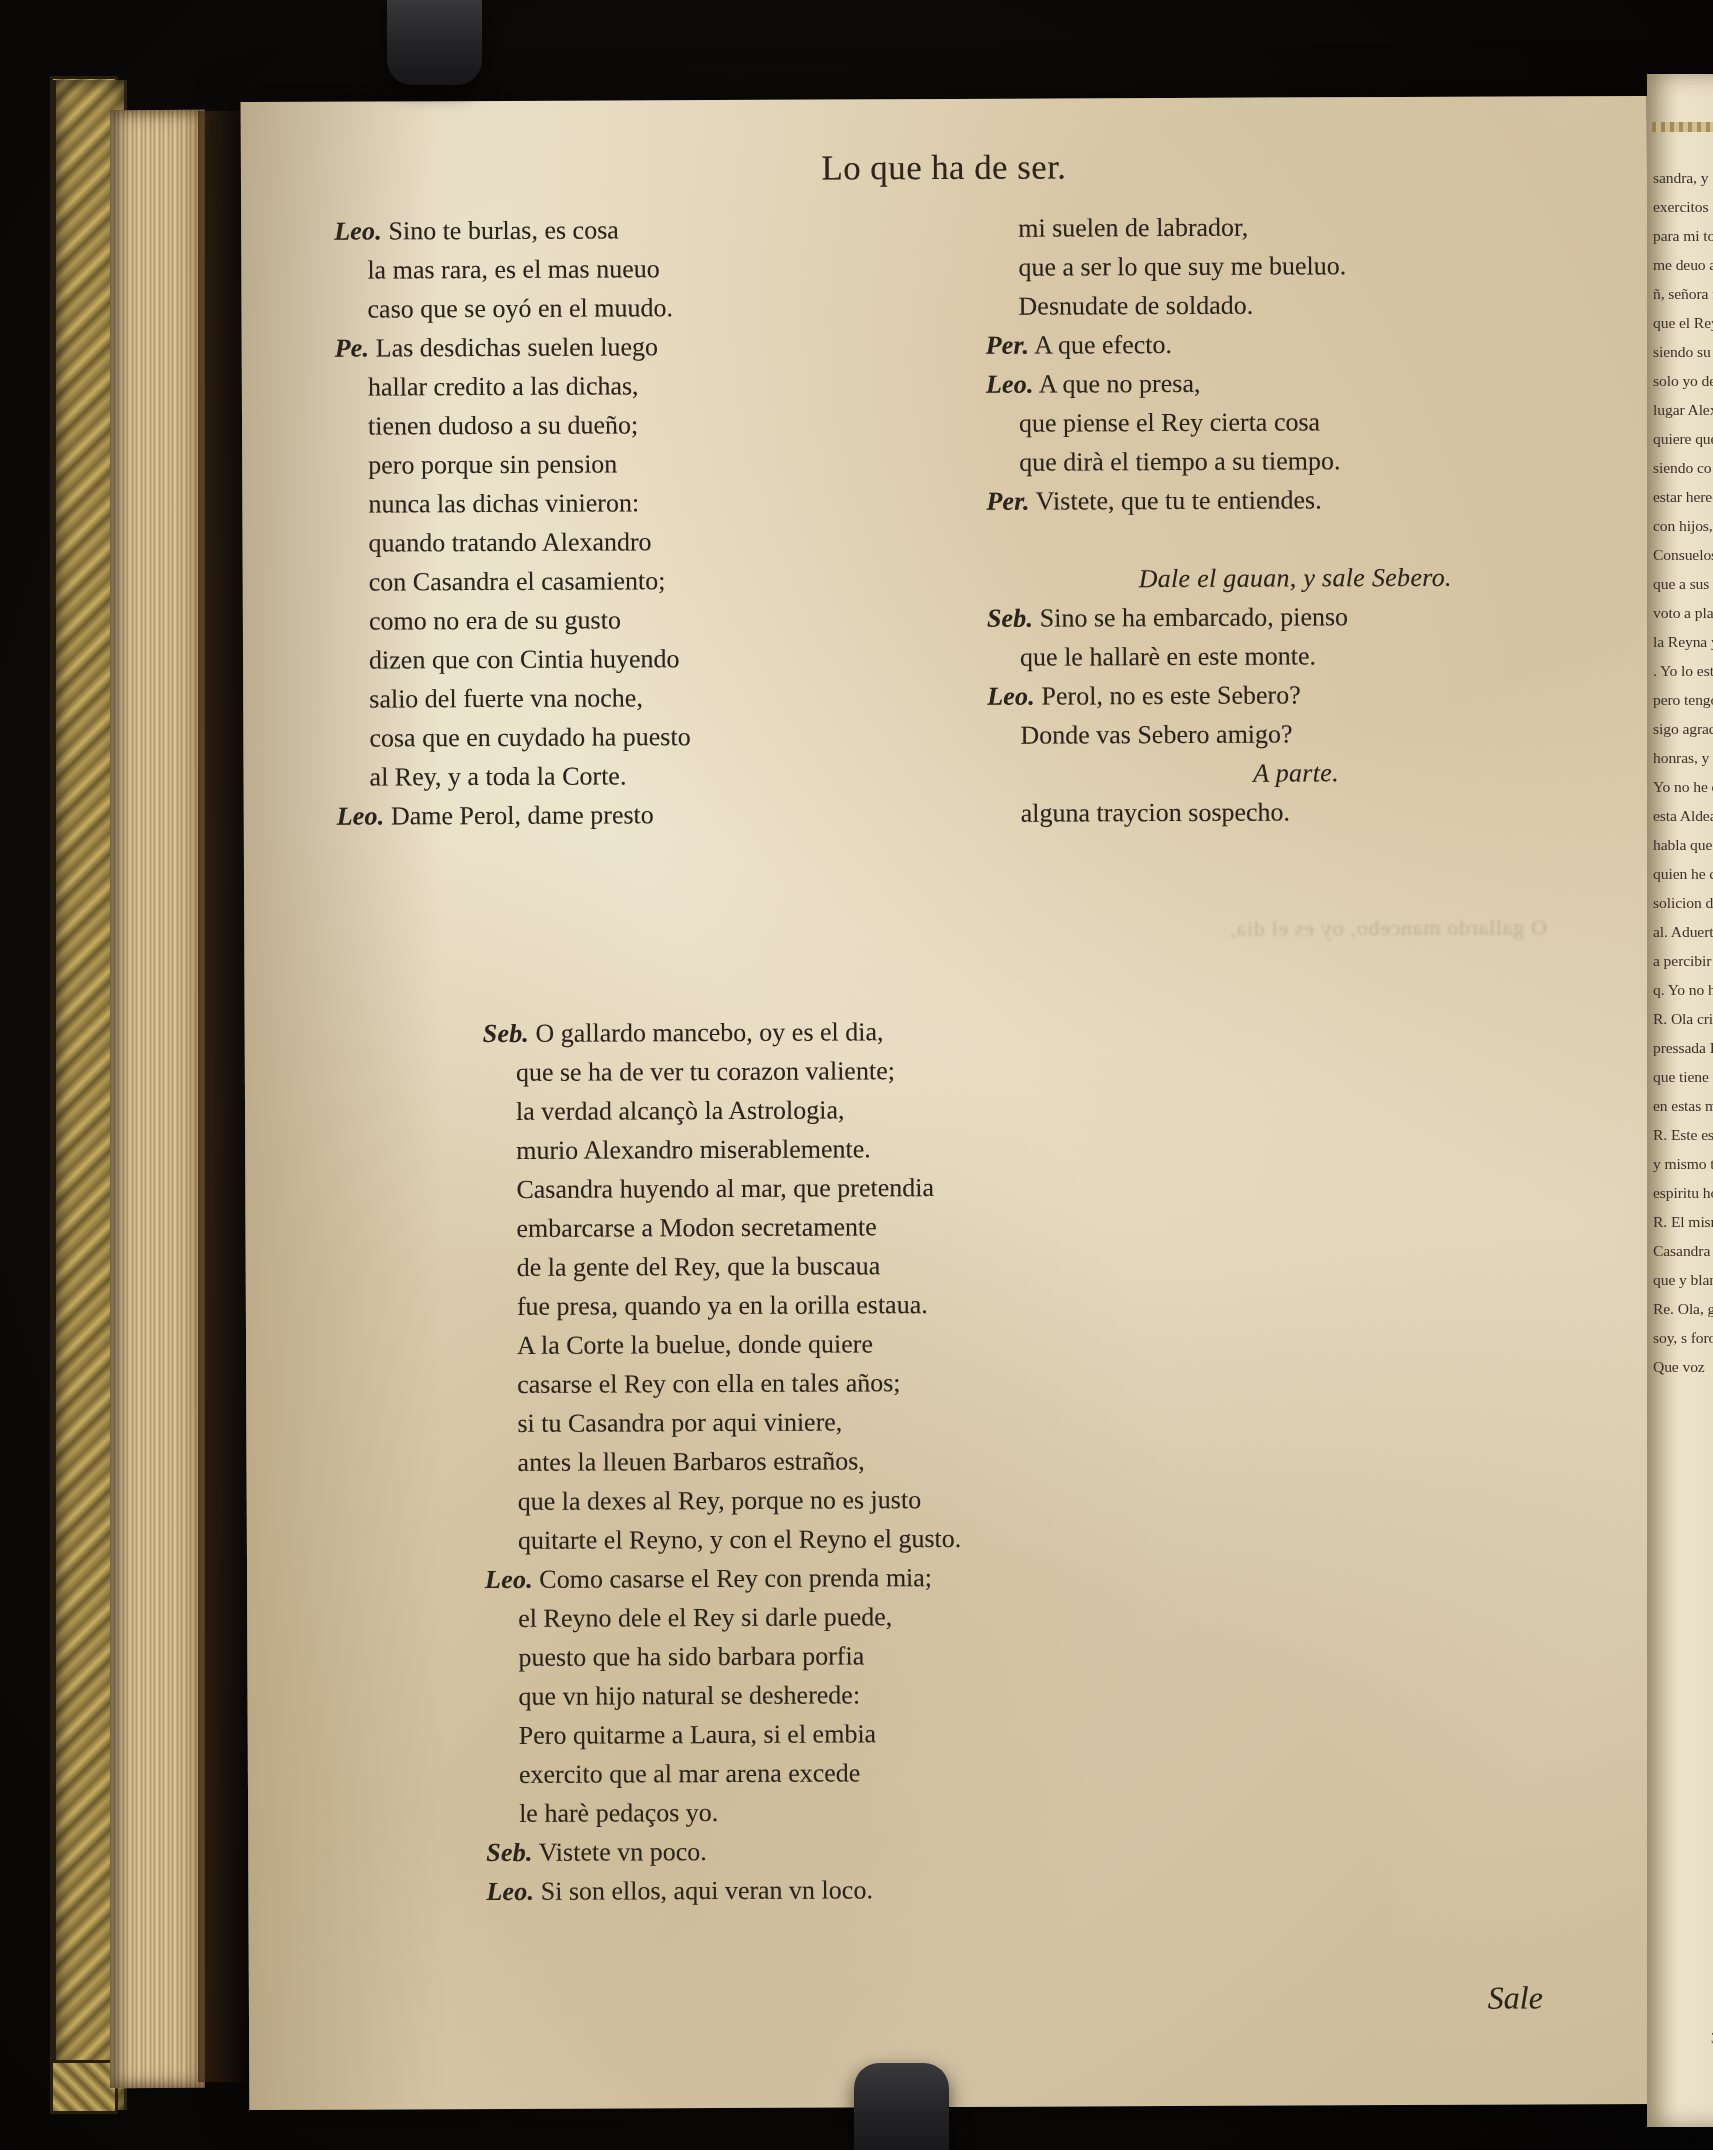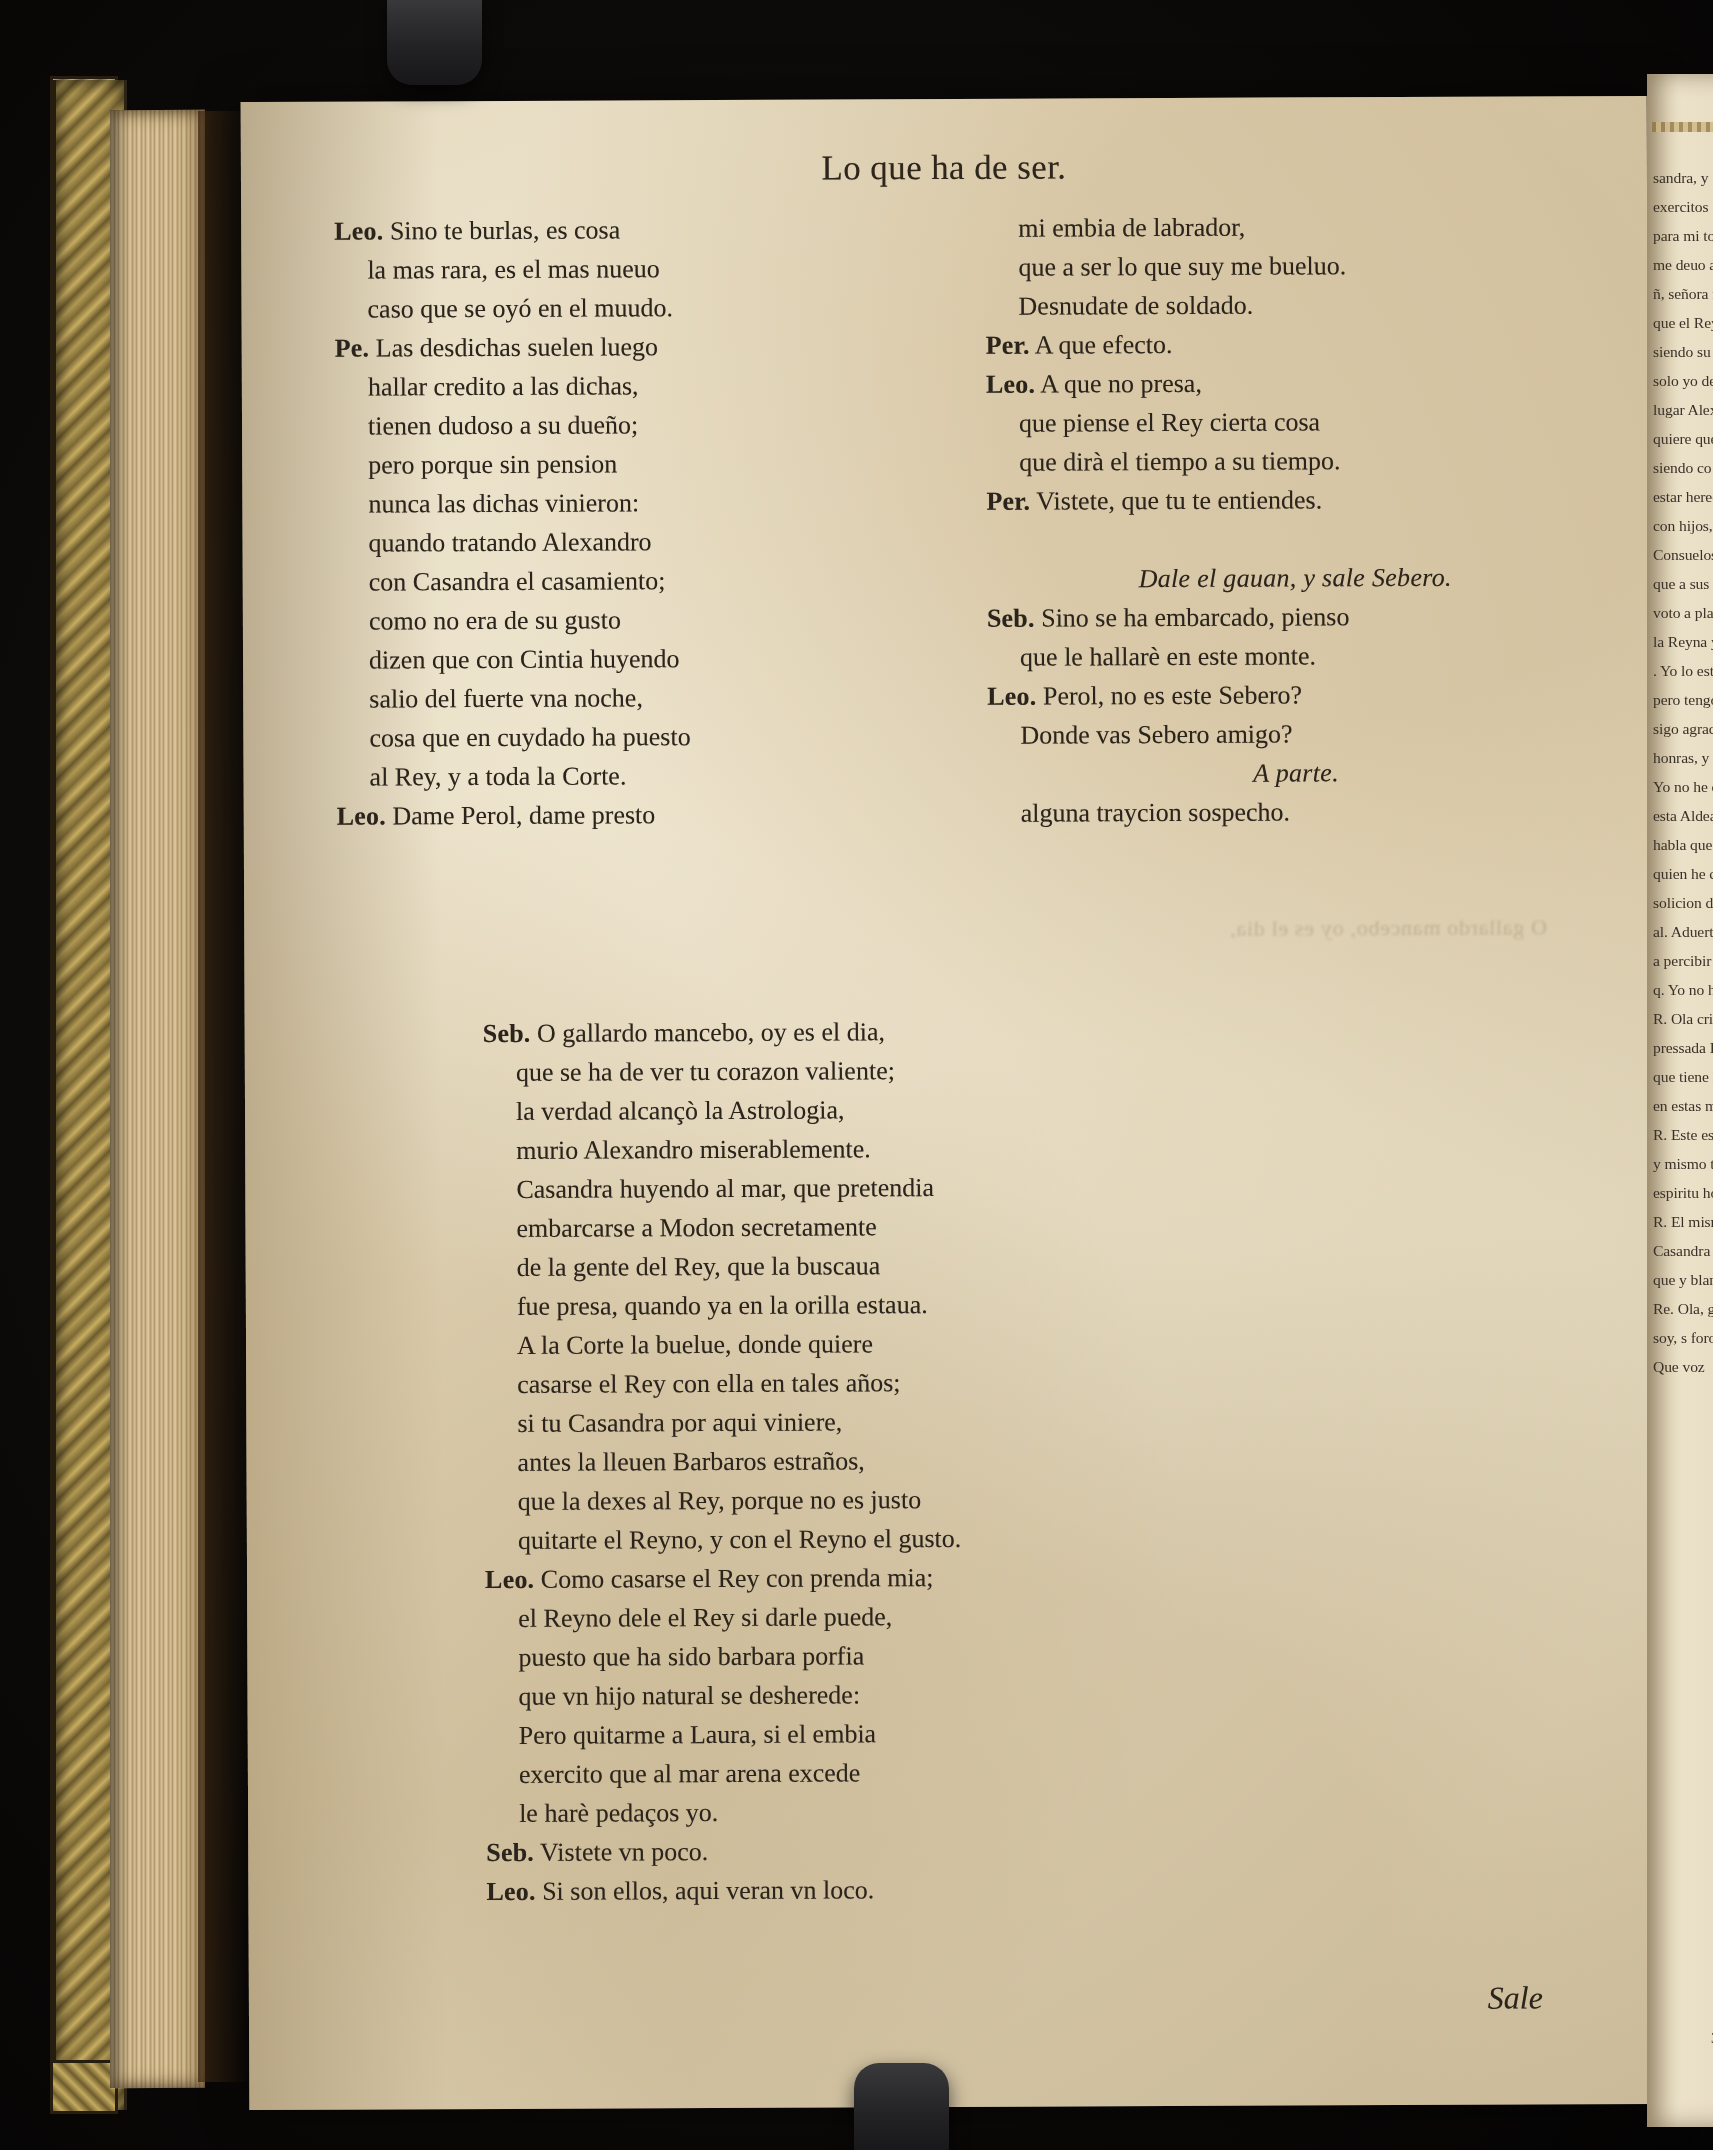--- a/index.html
+++ b/index.html
@@ -211,21 +211,21 @@
     top: 913px;
     left: 238px;
     width: 1056px;
     font-size: 26px;
     line-height: 39px;
     color: #2b241c;
   }
 
   .ln { white-space: pre; }
   .ln.indent { padding-left: 33px; }
-  .sp { font-weight: 600; letter-spacing: 0.2px; margin-top: 45px; }
+  .sp { font-style: italic; font-weight: 600; letter-spacing: 0.2px; margin-top: 45px; }
   .stage {
     font-style: italic;
     display: block;
     text-align: center;
     letter-spacing: 0.3px;
   }
   .blank { height: 39px; }
 
   .catchword {
     position: absolute;
@@ -274,21 +274,21 @@
             <div class="ln indent"><span>quando tratando Alexandro</span></div>
             <div class="ln indent"><span>con Casandra el casamiento;</span></div>
             <div class="ln indent"><span>como no era de su gusto</span></div>
             <div class="ln indent"><span>dizen que con Cintia huyendo</span></div>
             <div class="ln indent"><span>salio del fuerte vna noche,</span></div>
             <div class="ln indent"><span>cosa que en cuydado ha puesto</span></div>
             <div class="ln indent"><span>al Rey, y a toda la Corte.</span></div>
             <div class="ln"><span class="sp">Leo.</span><span> Dame Perol, dame presto</span></div>
           </div>
         <div class="col right">
-            <div class="ln indent"><span>mi embia de labrador,</span></div>
+            <div class="ln indent"><span>mi suelen de labrador,</span></div>
             <div class="ln indent"><span>que a ser lo que suy me bueluo.</span></div>
             <div class="ln indent"><span>Desnudate de soldado.</span></div>
             <div class="ln"><span class="sp">Per.</span><span> A que efecto.</span></div>
             <div class="ln"><span class="sp">Leo.</span><span> A que no presa,</span></div>
             <div class="ln indent"><span>que piense el Rey cierta cosa</span></div>
             <div class="ln indent"><span>que dirà el tiempo a su tiempo.</span></div>
             <div class="ln"><span class="sp">Per.</span><span> Vistete, que tu te entiendes.</span></div>
             <div class="blank"></div>
             <div class="ln"><span class="stage">Dale el gauan, y sale Sebero.</span></div>
             <div class="ln"><span class="sp">Seb.</span><span> Sino se ha embarcado, pienso</span></div>

